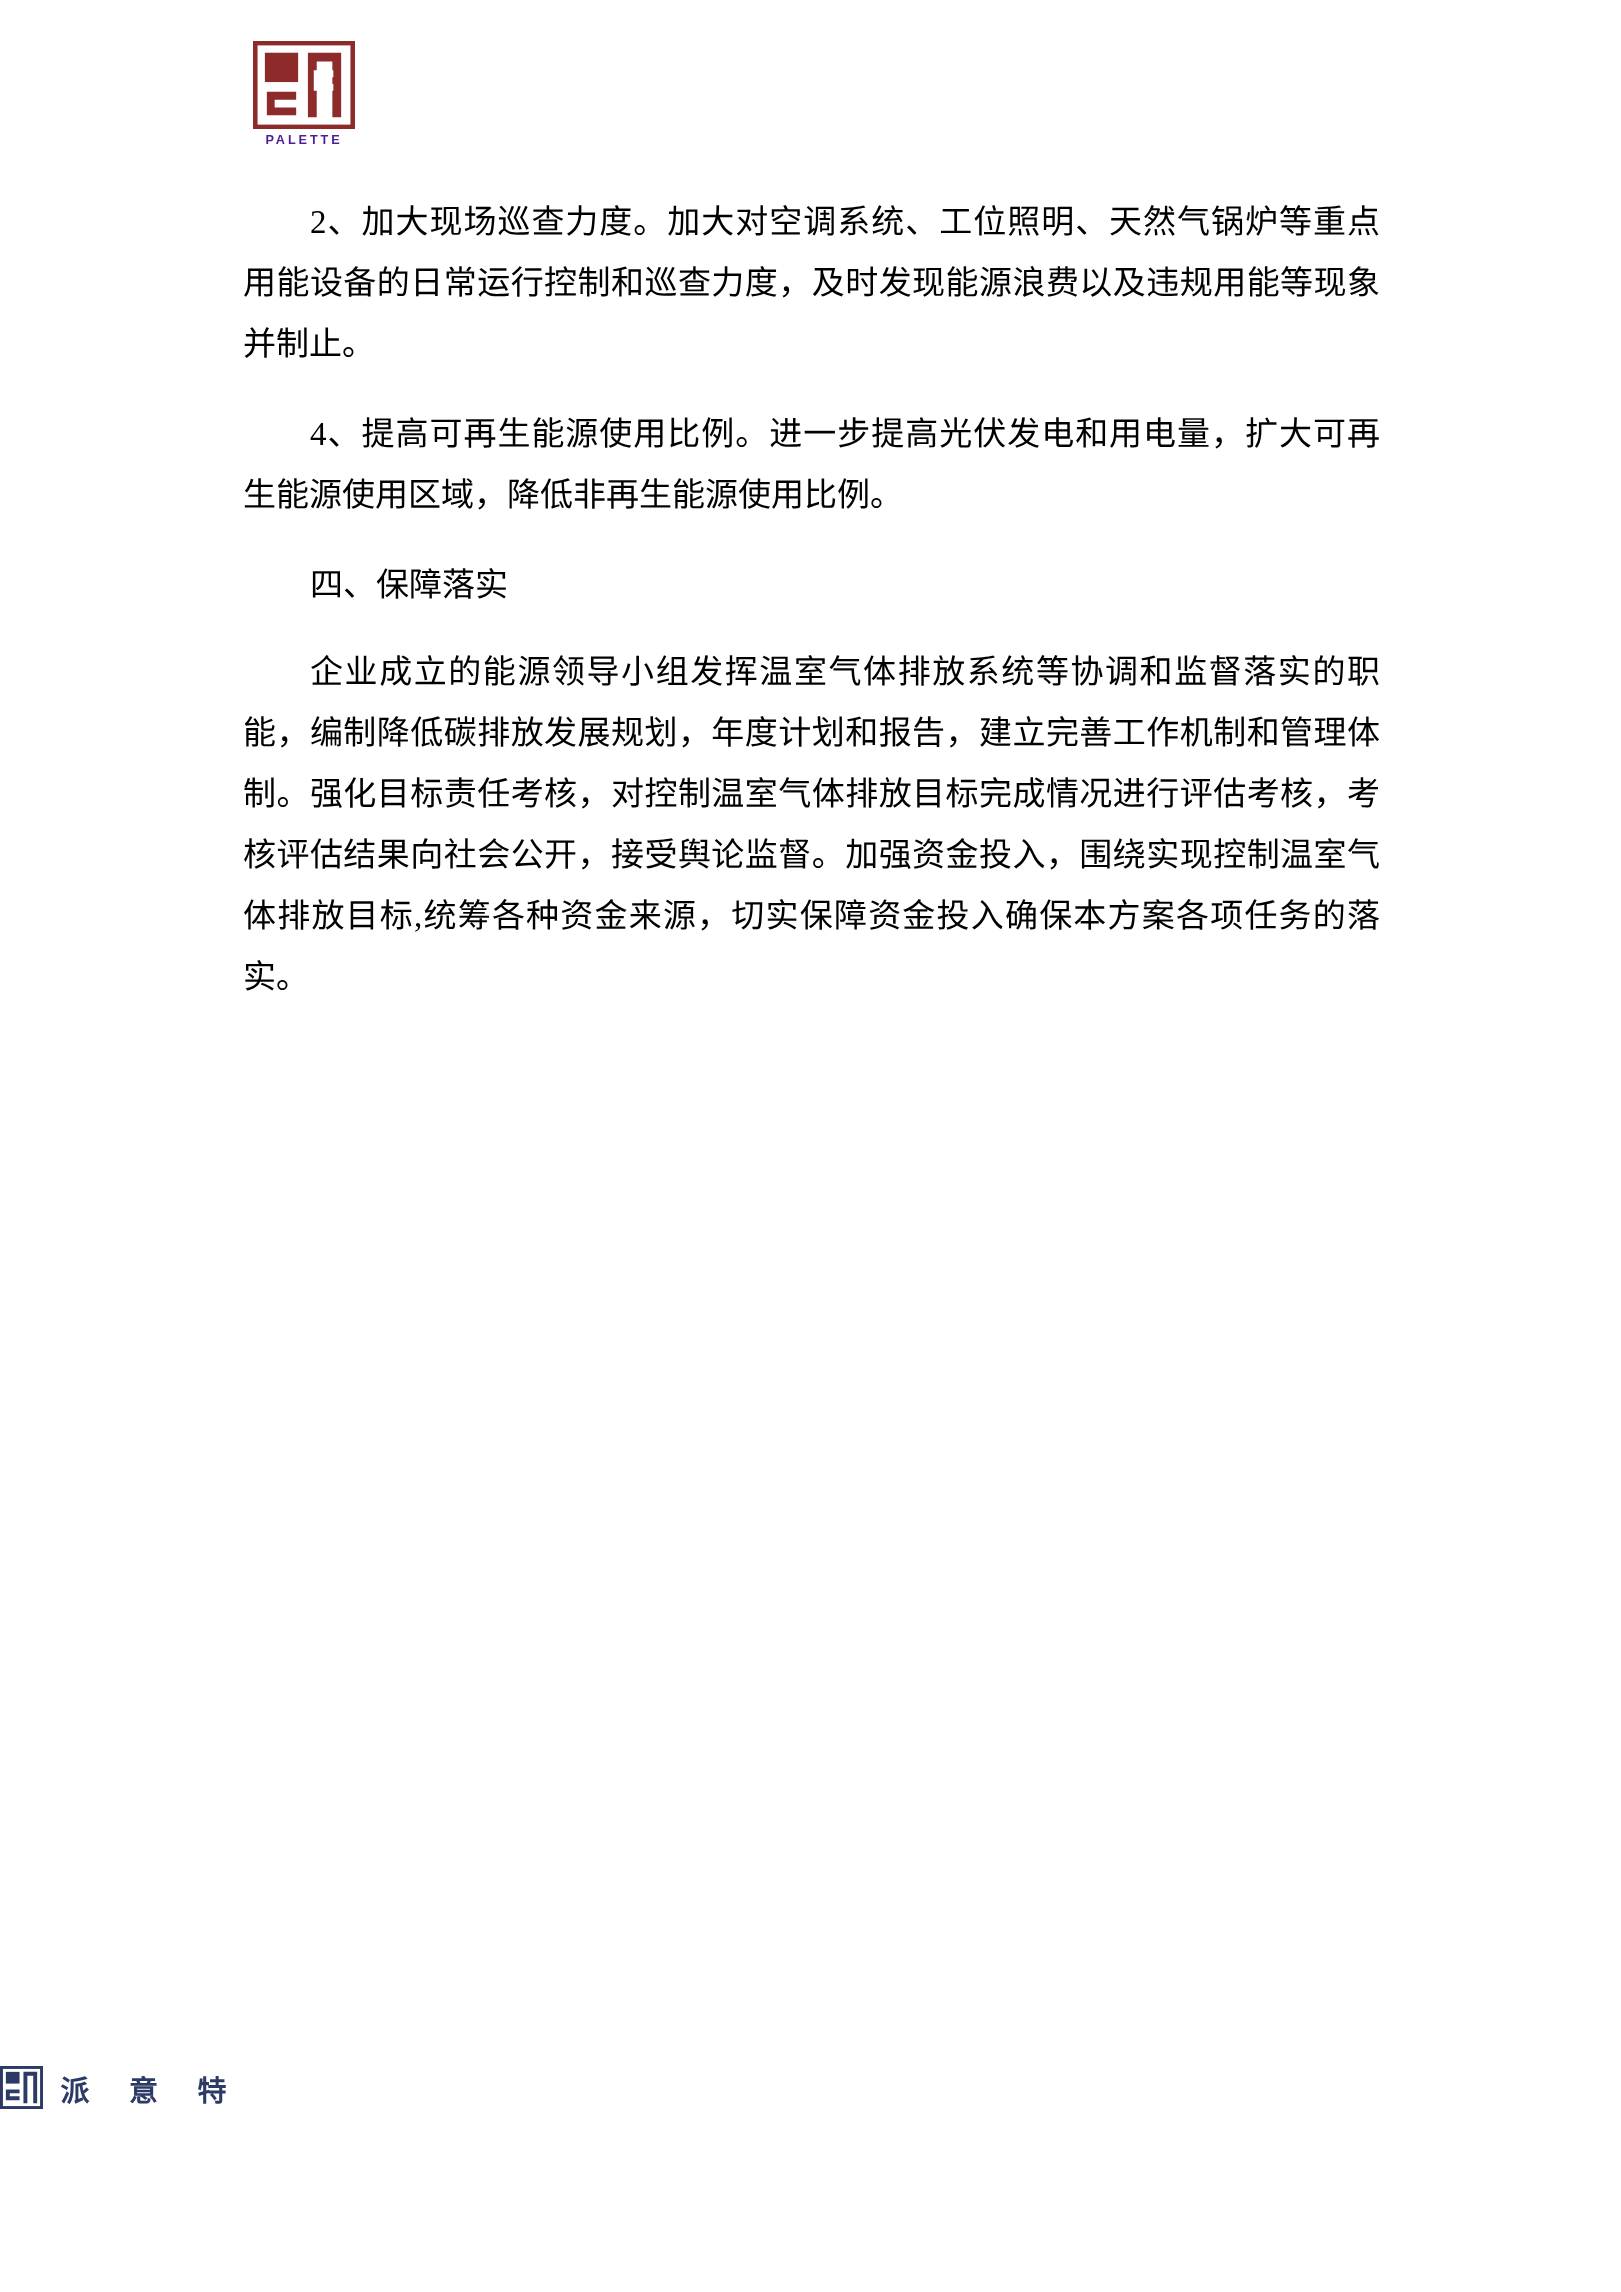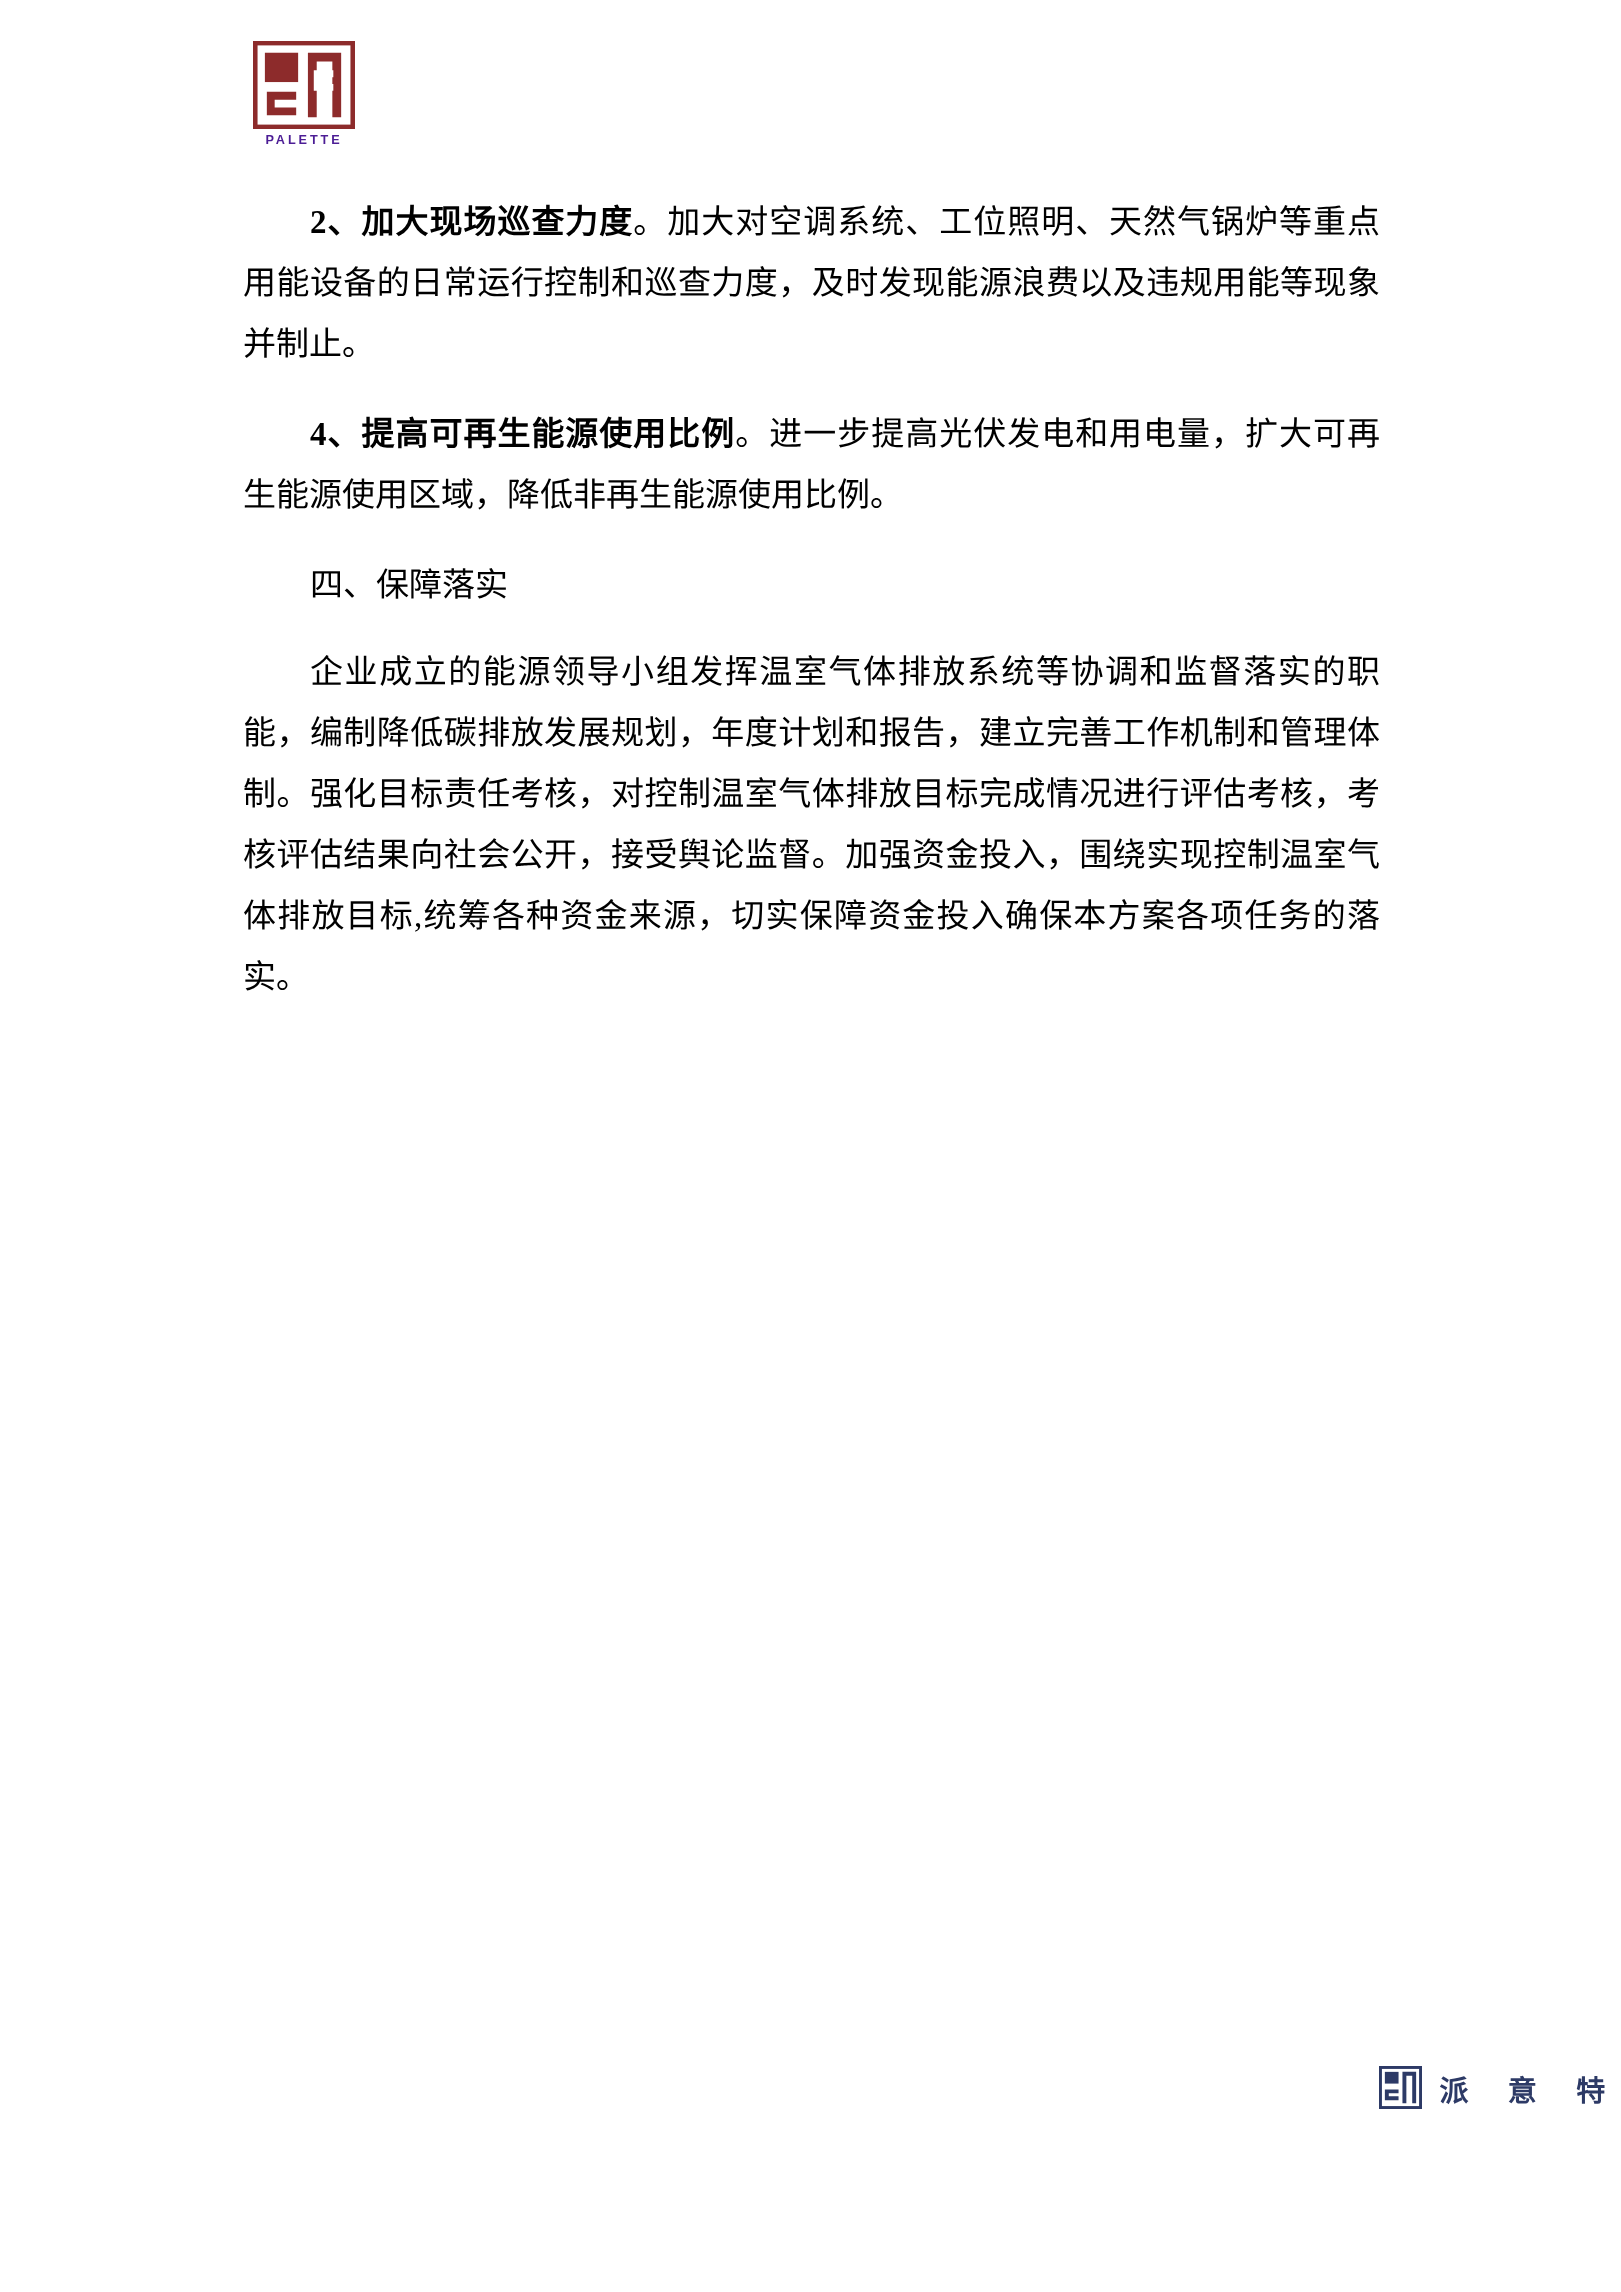--- a/index.html
+++ b/index.html
@@ -53,40 +53,40 @@
     margin: 0 0 29px 0;
     font-size: 33px;
     line-height: 61px;
     color: #000000;
     text-align: justify;
     text-justify: inter-ideograph;
     text-indent: 67px;
   }
   p.para:last-child { margin-bottom: 0; }
   .bold {
-    font-weight: bold;
+    font-weight: normal;
   }
   h2.section-head {
     margin: 0 0 25.5px 0;
     font-size: 33px;
     line-height: 61px;
     font-weight: normal;
     color: #000000;
     text-indent: 67px;
   }
 
   
   .footer {
     position: absolute;
     left: 0;
     top: 2066px;
     width: 1621px;
     display: flex;
     align-items: center;
-    justify-content: flex-end;
+    justify-content: flex-start;
   }
   .footer-mark {
     width: 43px;
     height: 43px;
     margin-right: 17.6px;
   }
   .footer-text {
     font-family: "Liberation Sans", sans-serif;
     font-size: 29px;
     font-weight: bold;

